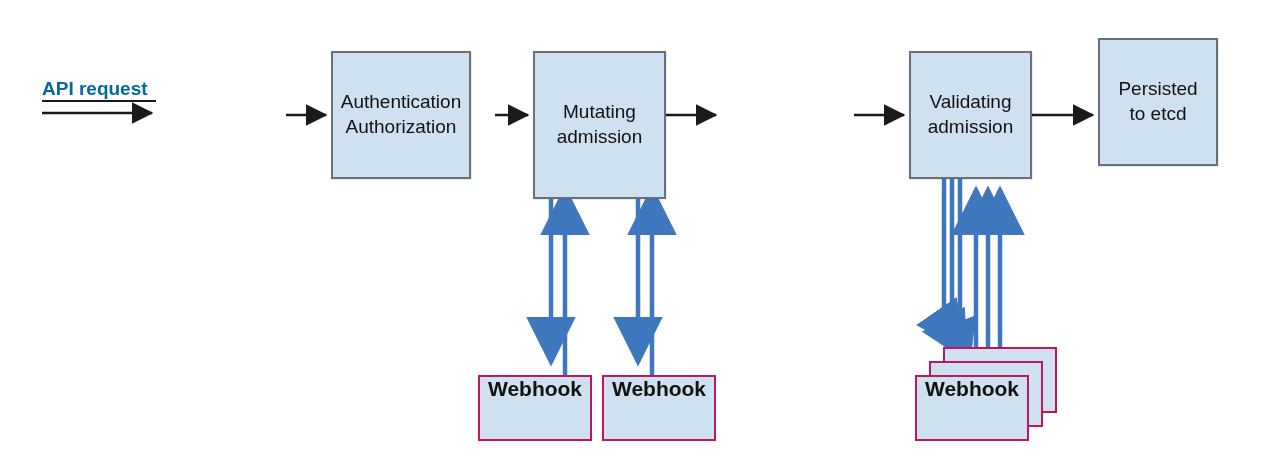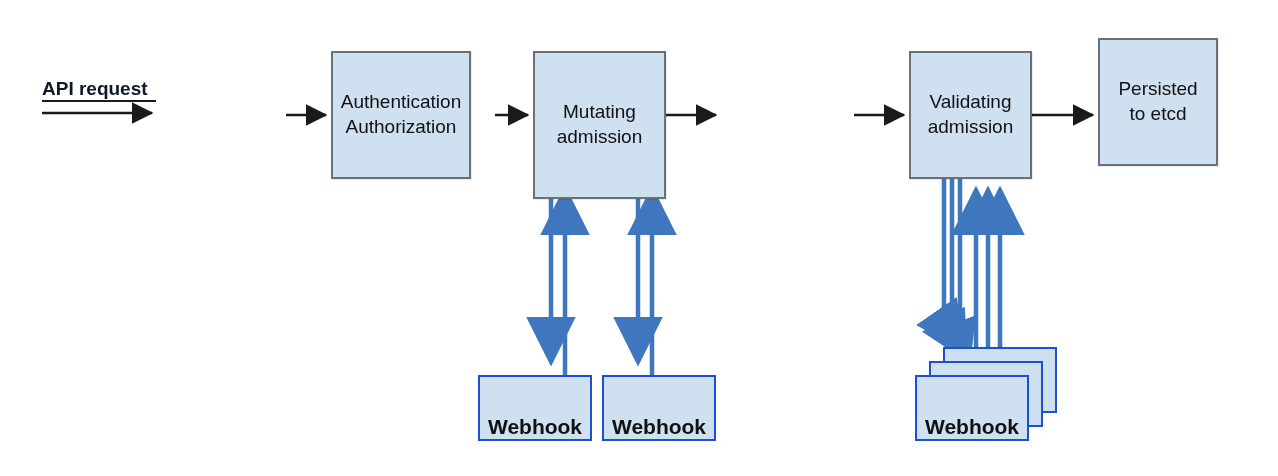--- a/index.html
+++ b/index.html
@@ -22,35 +22,35 @@
     color:#111111;
     letter-spacing:0px;
     box-shadow:1px 1px 0 rgba(0,0,0,0.08);
   }
   .pbox span{display:block;white-space:pre-line;}
 
   
   .wbox{
     position:absolute;
     background:#cfe0f0;
-    border:2px solid #1d4ed8;
+    border:2px solid #be185d;
     box-sizing:border-box;
-    display:flex;align-items:flex-end;justify-content:center;
+    display:flex;align-items:flex-start;justify-content:center;
     font-size:21px;
     font-weight:600;
     color:#111111;
   }
   .wbox.behind{background:#cfe0f0;}
 
   
   .req-label{
     position:absolute;
     font-size:19px;
     font-weight:700;
-    color:#0f172a;
+    color:#0369a1;
     white-space:nowrap;
   }
 
   svg.overlay{position:absolute;left:0;top:0;width:1278px;height:476px;overflow:visible;}
 </style>
 </head>
 <body>
 
 <div id="canvas">
 

